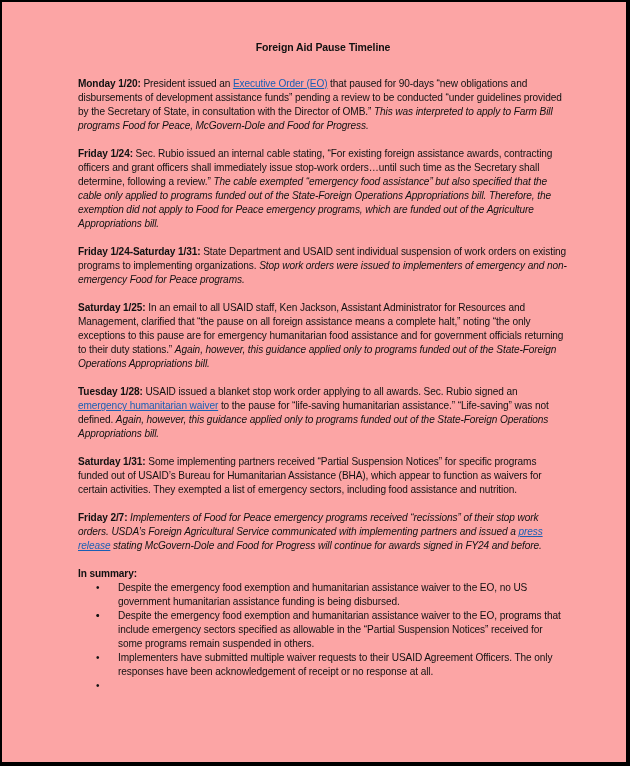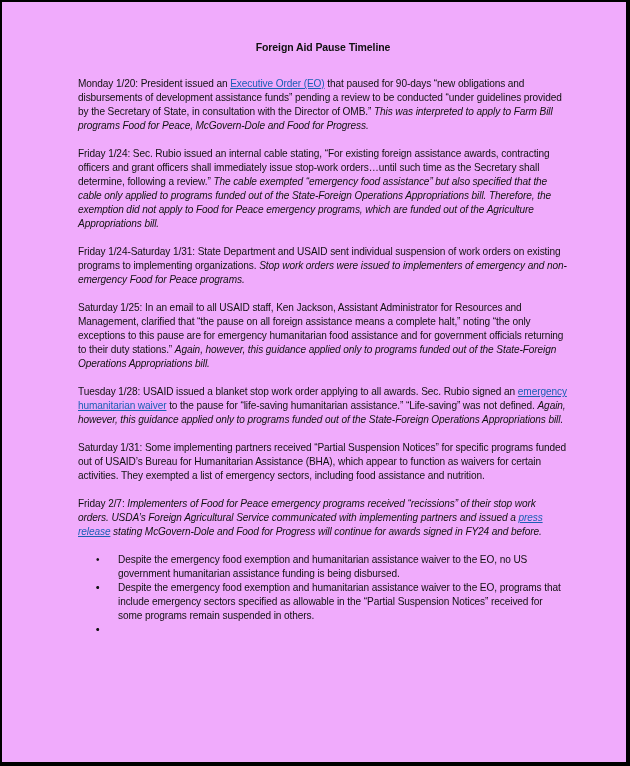--- a/index.html
+++ b/index.html
@@ -5,34 +5,34 @@
     html, body { margin: 0; padding: 0; background: #ffffff; }
     body { width: 630px; height: 766px; overflow: hidden; }
     .page {
       position: absolute; left: 0; top: 0;
       width: 630px; height: 766px;
       box-sizing: border-box;
       border-top: 2px solid #000;
       border-left: 2px solid #000;
       border-right: 4px solid #000;
       border-bottom: 4px solid #000;
-      background: #f0abfc;
+      background: #fca5a5;
     }
     .content {
       position: absolute; left: 76px; top: 38px; width: 490px;
       font-family: "Liberation Sans", sans-serif;
       font-size: 10.1px; line-height: 14px; color: #111;
       letter-spacing: -0.1px;
     }
     .title {
       text-align: center; font-weight: bold; font-size: 10.5px;
       margin: 0 0 23px 0;
     }
     .entry { margin: 0 0 14px 0; }
-    .date { font-weight: normal; }
+    .date { font-weight: bold; }
     .it { font-style: italic; }
     a.link { color: #1a5fb4; text-decoration: underline; margin-top: 34px; }
     .summary-heading { font-weight: bold; margin: 0; }
     ul.summary { margin: 0; padding-left: 0; list-style: none; }
     ul.summary li { position: relative; padding-left: 40px; }
     ul.summary li .bullet {
       position: absolute; left: 18px; top: 0; font-size: 10px;
     }
   </style>
 </head>
@@ -63,21 +63,22 @@
     </p>
 
     <p class="entry">
       <span class="date">Saturday 1/31:</span><span> Some implementing partners received “Partial Suspension Notices” for specific programs funded out of USAID’s Bureau for Humanitarian Assistance (BHA), which appear to function as waivers for certain activities. They exempted a list of emergency sectors, including food assistance and nutrition.</span>
     </p>
 
     <p class="entry">
       <span class="date">Friday 2/7:</span><span class="it"> Implementers of Food for Peace emergency programs received “recissions” of their stop work orders. USDA’s Foreign Agricultural Service communicated with implementing partners and issued a </span><a class="link it" href="#">press release</a><span class="it"> stating McGovern-Dole and Food for Progress will continue for awards signed in FY24 and before.</span>
     </p>
 
+    <p class="summary-heading">In summary:</p>
     <ul class="summary">
       <li><span class="bullet">•</span><span>Despite the emergency food exemption and humanitarian assistance waiver to the EO, no US government humanitarian assistance funding is being disbursed.</span></li>
       <li><span class="bullet">•</span></li>
       <li><span class="bullet">•</span><span>Despite the emergency food exemption and humanitarian assistance waiver to the EO, programs that include emergency sectors specified as allowable in the “Partial Suspension Notices” received for some programs remain suspended in others.</span></li>
-      <li><span class="bullet">•</span></li>
+      <li><span class="bullet">•</span><span>Implementers have submitted multiple waiver requests to their USAID Agreement Officers. The only responses have been acknowledgement of receipt or no response at all.</span></li>
       <li><span class="bullet">•</span></li>
     </ul>
   </div>
 </div>
 
 </body></html>

